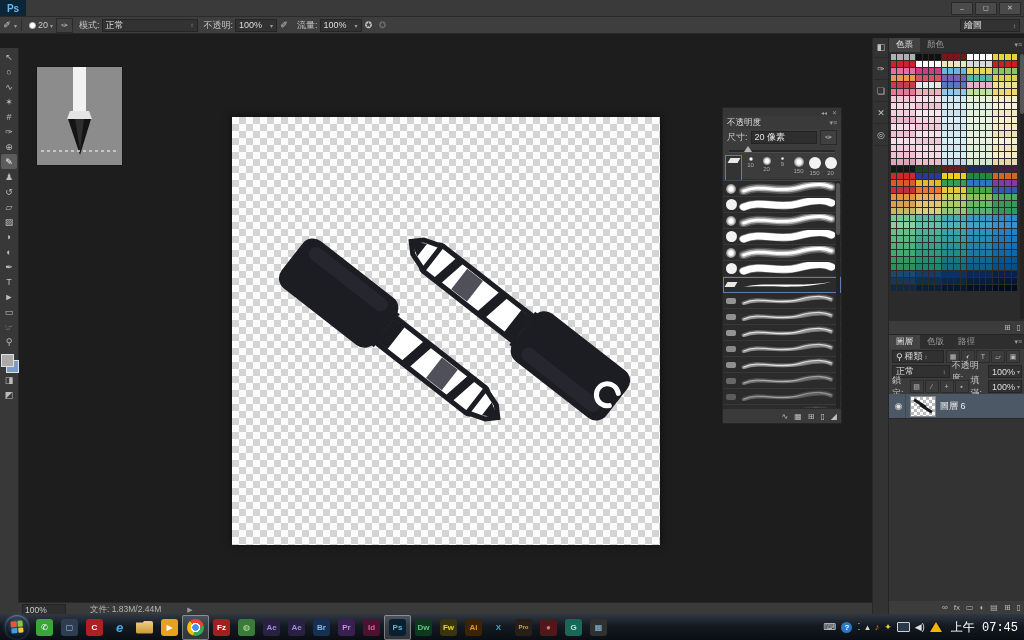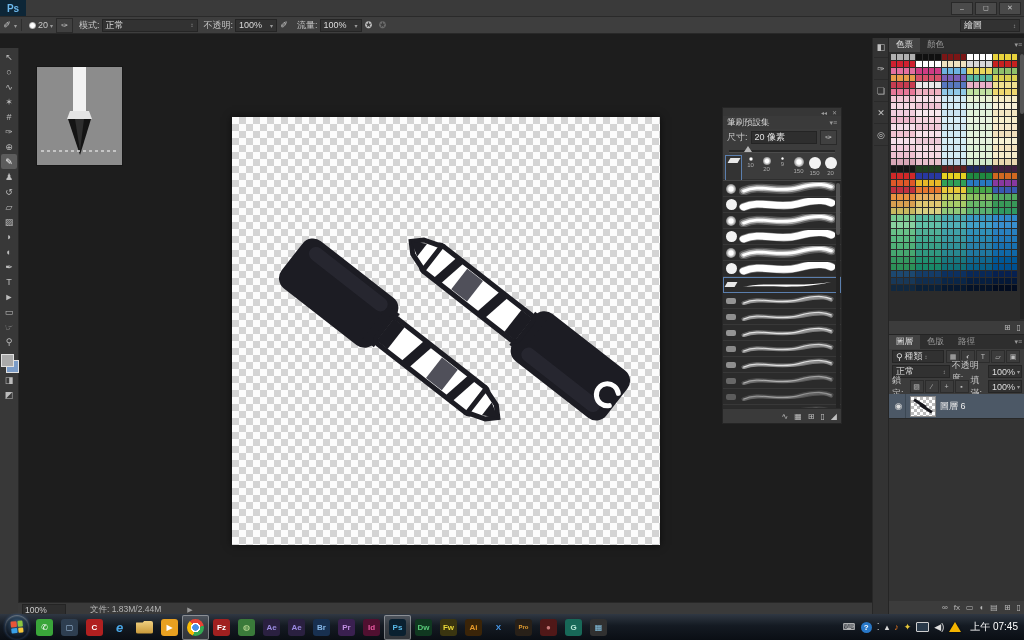--- a/index.html
+++ b/index.html
@@ -146,21 +146,21 @@
                    conic-gradient(from -40deg,#e84335 0 33%,#34a853 33% 66%,#fbbc05 66% 100%);}
   .folder-shape{width:17px;height:13px;background:linear-gradient(#f0d080,#c89838);border-radius:2px;
         clip-path:polygon(0 15%,40% 15%,50% 0,100% 0,100% 100%,0 100%);}
   .tray{margin-left:auto;display:flex;align-items:center;gap:5px;padding-right:8px;}
   .tray-ic{display:flex;align-items:center;justify-content:center;font-size:9px;color:#d8d8d8;}
   .help-ball{width:11px;height:11px;border-radius:50%;background:#2878c8;color:#fff;font-size:8px;font-weight:bold;
              display:flex;align-items:center;justify-content:center;}
   .monitor-ic{width:11px;height:8px;border:1px solid #cfcfcf;border-radius:1px;background:#2a3a4a;}
   .drive-tri{width:0;height:0;border-left:6px solid transparent;border-right:6px solid transparent;
              border-bottom:10px solid #f4b400;filter:drop-shadow(0 0 1px rgba(0,0,0,.6));}
-  .clock{color:#fff;font-size:10px;margin-left:4px;}
+  .clock{color:#fff;font-size:12px;margin-left:4px;font-family:Liberation Mono, monospace;}
 </style>
 </head>
 <body>
 
 <div class="app">
 
   <div class="menubar">
     <div class="ps-logo">Ps</div>
     <div class="win-controls" id="win-controls">
         <div class="win-btn">–</div>
@@ -277,21 +277,21 @@
       </g>
     </svg>
   </div>
 
   <div class="brush-panel">
     <div class="bp-grab">
       <span>◂◂</span>
       <span>✕</span>
     </div>
     <div class="bp-title">
-      <span>筆刷預設集</span>
+      <span>不透明度</span>
       <span class="pmenu">▾≡</span>
     </div>
     <div class="bp-size">
       <span>尺寸:</span>
       <div class="field">
         <span>20 像素</span>
       </div>
       <div class="bp-toggle">✑</div>
     </div>
     <div class="bp-slider">

